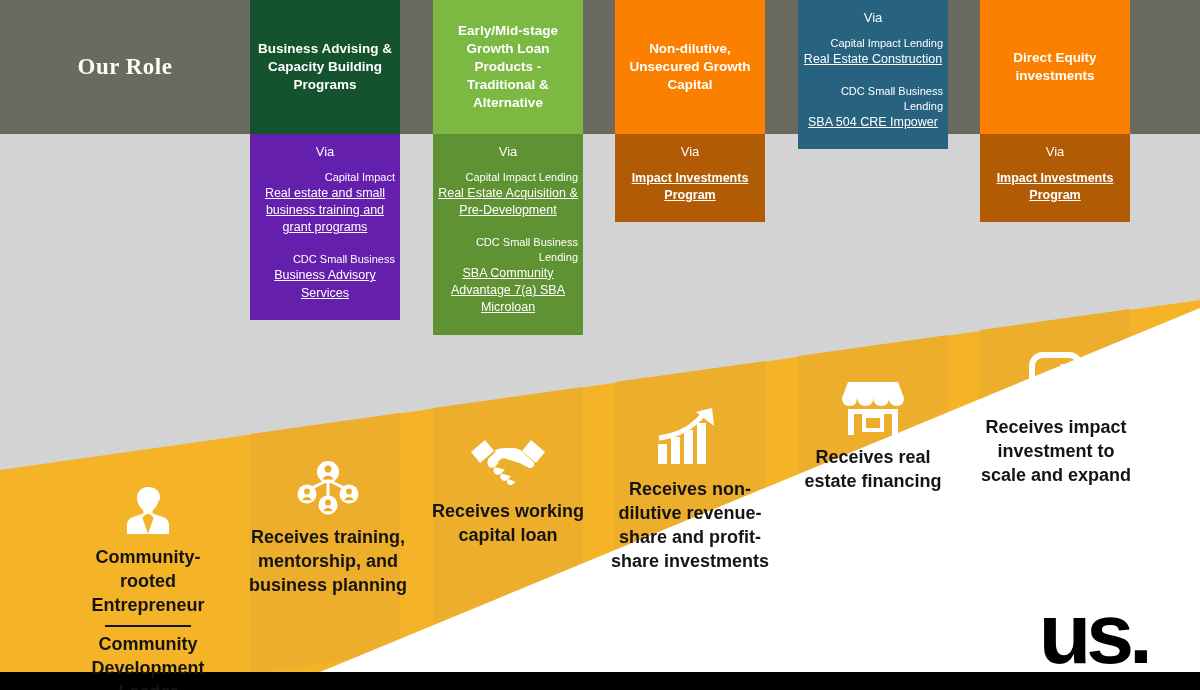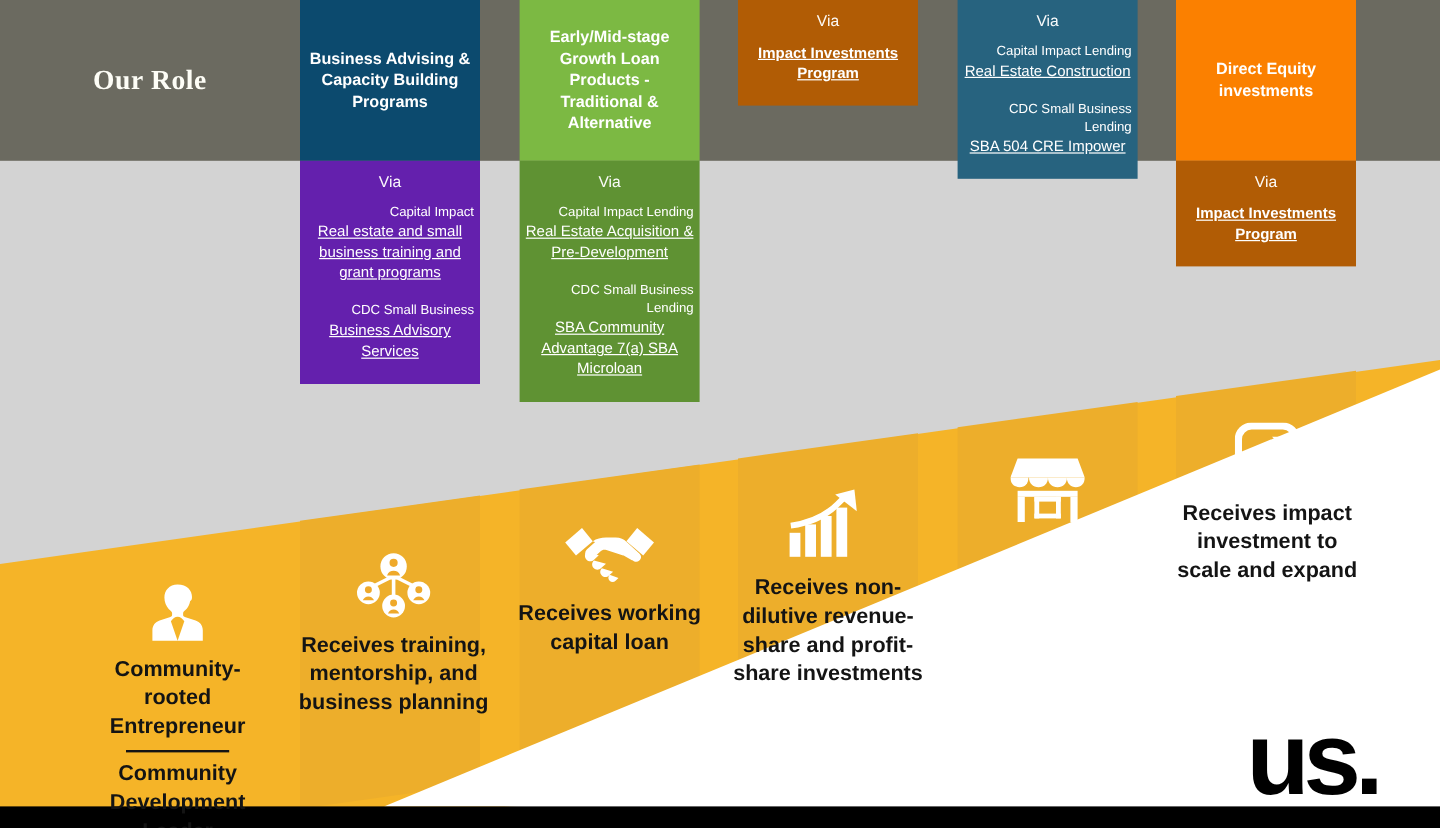--- a/index.html
+++ b/index.html
@@ -57,21 +57,21 @@
   .grp-title {
     font-size:11px; font-weight:400; line-height:1.35;text-align:right;
   }
   .grp-sub {
     font-size:12.5px; font-weight:400; line-height:1.38;
     text-decoration:underline;
   }
   .grp-sub.b { font-weight:700; }
 
   
-  .c-purple .col-head { background:#0c4a6e; }
+  .c-purple .col-head { background:#14532d; }
   .c-purple .col-body { background:#6420ad; }
   .c-green  .col-head { background:#7cb943; }
   .c-green  .col-body { background:#5f9233; }
   .c-orange .col-head { background:#fb8000; }
   .c-orange .col-body { background:#b15c05; }
   .c-blue   .col-head { background:#44a3d8; }
   .c-blue   .col-body { background:#27637f; }
 
   
   .band {
@@ -147,20 +147,21 @@
         <div class="grp-sub">Real Estate Acquisition &amp; Pre-Development</div>
       </div>
       <div class="grp">
         <div class="grp-title">CDC Small Business Lending</div>
         <div class="grp-sub">SBA Community Advantage 7(a) SBA Microloan</div>
       </div>
     </div>
   </div>
 
   <div class="col c-orange" style="left:615px;">
+    <div class="col-head">Non-dilutive, Unsecured Growth Capital</div>
     <div class="col-body">
       <div class="via">Via</div>
       <div class="grp">
         <div class="grp-sub b">Impact Investments Program</div>
       </div>
     </div>
   </div>
 
   <div class="col c-blue" style="left:798px;">
     <div class="col-body">
@@ -285,20 +286,21 @@
           <path d="M47 20c0 5 3.3 8 7.6 8S62 25 62 20z" fill="#ffffff"></path>
           <rect x="6" y="31" width="50" height="5" fill="#ffffff"></rect>
           <rect x="6" y="36" width="6" height="21" fill="#ffffff"></rect>
           <rect x="50" y="36" width="6" height="21" fill="#ffffff"></rect>
           <rect x="20" y="36" width="22" height="4" fill="#ffffff"></rect>
           <rect x="20" y="36" width="4" height="18" fill="#ffffff"></rect>
           <rect x="38" y="36" width="4" height="18" fill="#ffffff"></rect>
           <rect x="20" y="50" width="22" height="4" fill="#ffffff"></rect>
         </svg>
       </div>
+      <div class="blabel">Receives real estate financing</div>
     </div>
 
     <div class="bcell" style="left:976px; top:352px;">
       <div class="bicon">
         <svg width="54" height="54" viewBox="0 0 54 54">
           <rect x="3" y="3" width="48" height="48" rx="11" ry="11" fill="none" stroke="#ffffff" stroke-width="6"></rect>
           <rect x="11" y="26" width="20" height="20" rx="6" ry="6" fill="#ffffff"></rect>
           <path d="M27 30 L41 16" stroke="#ffffff" stroke-width="5"></path>
           <path d="M44 12 L44 25 L31 12 Z" fill="#ffffff"></path>
         </svg>

